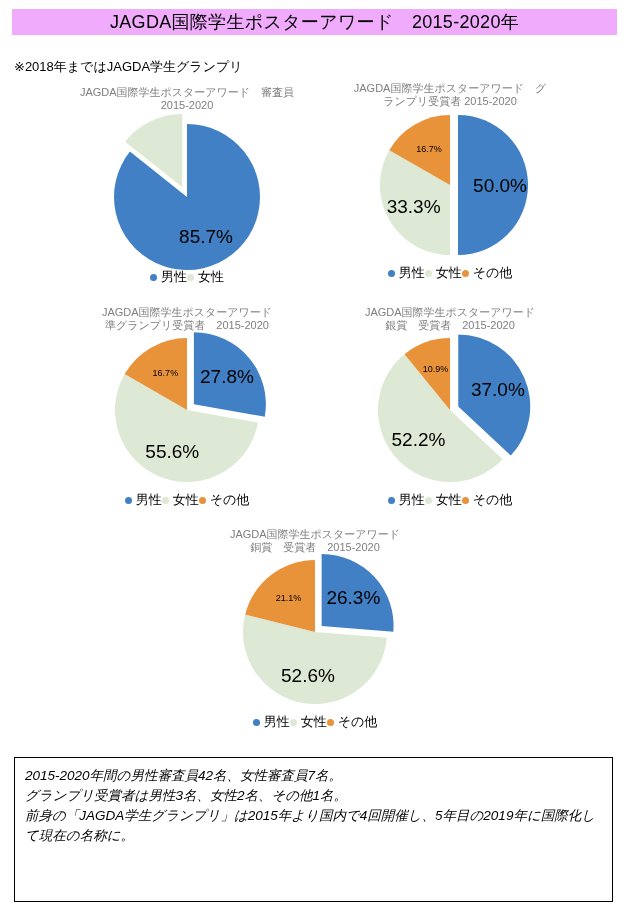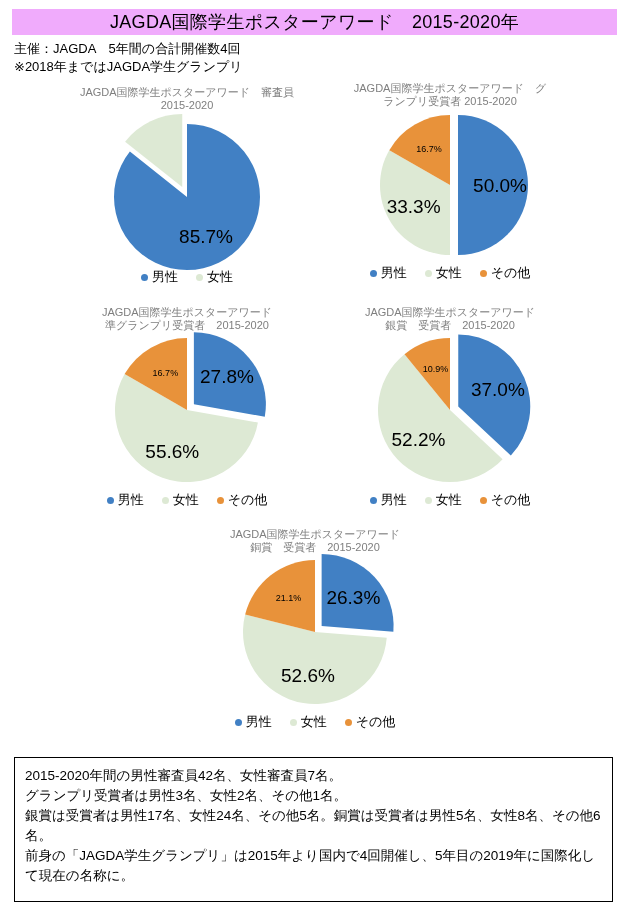--- a/index.html
+++ b/index.html
@@ -64,21 +64,21 @@
   }
   .pie-wrap svg { display: block; margin: 0 auto; overflow: visible; }
 
   .legend {
     position: absolute;
     left: 0;
     width: 100%;
     display: flex;
     justify-content: center;
     align-items: center;
-    gap: 18px;
+    gap: 0;
   }
   .legend-item {
     display: flex;
     align-items: center;
     gap: 4px;
     font-size: 13px;
     color: #000;
   }
   .legend-dot {
     width: 7px; height: 7px; border-radius: 50%;
@@ -96,37 +96,37 @@
   
   .note-box {
     position: absolute;
     left: 14px; top: 757px;
     width: 599px;
     height: 145px;
     border: 1px solid #000;
     box-sizing: border-box;
     padding: 8px 10px 0 10px;
     background: #fff;
+    font-style: italic;
   }
   .note-line {
     font-size: 13.5px;
     line-height: 20px;
     color: #000;
     white-space: pre-wrap;
   }
 </style>
 </head>
 <body>
 
 <div class="page">
 
   <div class="title-band">
     <span class="title-band-text">JAGDA国際学生ポスターアワード　2015-2020年</span>
   </div>
-  <div class="subline l1">主催：JAGDA　5年間の合計開催数4回</div>
   <div class="subline l2">※2018年まではJAGDA学生グランプリ</div>
 
   <div class="chart" id="chart-0" style="left:62px; top:86px; width:250px; height:205px;text-decoration:underline;">
     <div class="chart-title">JAGDA国際学生ポスターアワード　審査員
 2015-2020</div>
     <div class="pie-wrap" style="top:36px;">
         <svg width="250" height="150" viewBox="0 0 250 150">
           <path d="M 125 75 L 125 2 A 73 73 0 1 1 67.88547082790906 29.536492024367796 Z" fill="#4180c4"></path>
           <text class="slice-label big" x="144.02181655889345" y="121.45390341651643" text-anchor="middle">85.7%</text>
           <path d="M 120.22283145781215 65.09148544334062 L 63.10830228572121 19.627977467708412 A 73 73 0 0 1 120.22283145781213 -7.908514556659384 Z" fill="#dde9d4"></path>
@@ -256,17 +256,16 @@
         <div class="legend-item">
           <span class="legend-dot" style="background: rgb(232, 146, 58);"></span>
           <span>その他</span>
         </div>
       </div>
   </div>
 
   <div class="note-box">
     <div class="note-line">2015-2020年間の男性審査員42名、女性審査員7名。</div>
     <div class="note-line">グランプリ受賞者は男性3名、女性2名、その他1名。</div>
-    <div class="note-line">銀賞は受賞者は男性17名、女性24名、その他5名。銅賞は受賞者は男性5名、女性8名、その他6名。</div>
     <div class="note-line">前身の「JAGDA学生グランプリ」は2015年より国内で4回開催し、5年目の2019年に国際化して現在の名称に。</div>
   </div>
 
 </div>
 
 </body></html>

